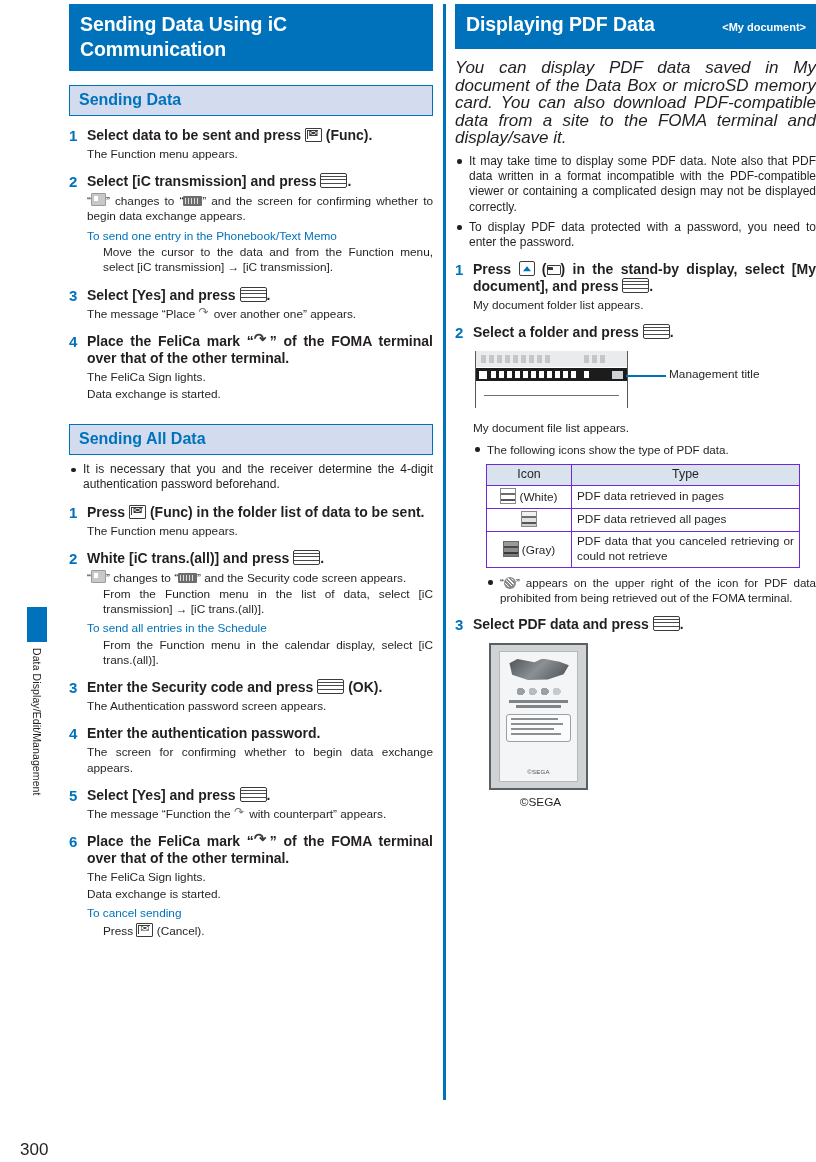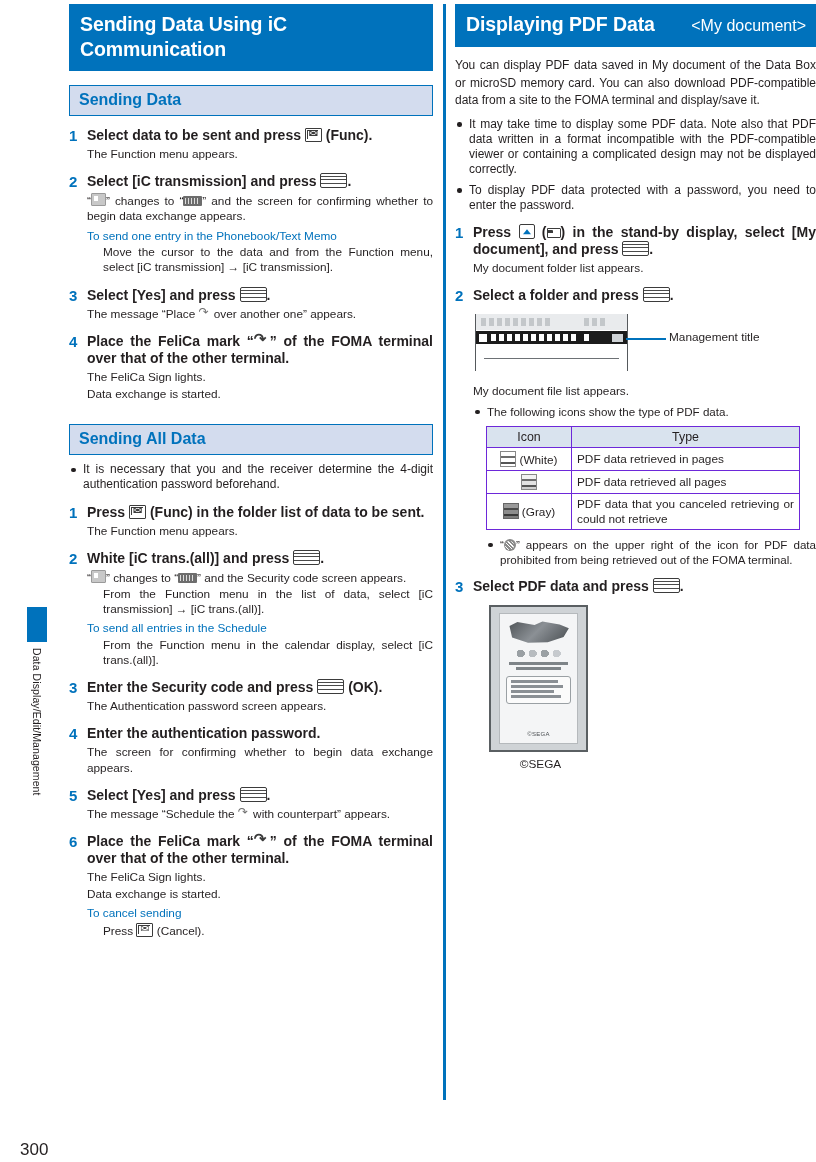--- a/index.html
+++ b/index.html
@@ -45,35 +45,36 @@
     background:#0072bc;color:#ffffff;
     font-size:19.5px;font-weight:bold;line-height:25px;
     padding:8px 11px 9px 11px;
     letter-spacing:-.1px;
   }
   .chapter-banner.right{
     display:flex;align-items:baseline;justify-content:space-between;
     padding:8px 10px 9px 11px;
   }
   .chapter-banner .sub{
-    font-size:16px;font-weight:normal;letter-spacing:0;white-space:nowrap;
+    font-size:11px;font-weight:bold;letter-spacing:0;white-space:nowrap;
   }
 
   
   .section-bar{
     margin-top:14px;
     background:#d3dcee;border:1.5px solid #0072bc;
     color:#0072bc;font-size:16px;font-weight:bold;
     padding:5px 9px 6px 9px;
   }
 
   
   .intro{
-    font-size:12px;line-height:17.6px;text-align:justify;
+    font-size:17px;line-height:17.6px;text-align:justify;
     margin:10px 0 0 0;
+    font-style:italic;
   }
 
   
   ul.bul{list-style:none;margin:7px 0 0 0;padding:0;}
   ul.bul li{
     position:relative;padding-left:14px;margin-bottom:5px;
     font-size:12px;line-height:15.2px;text-align:justify;
   }
   ul.bul li:before{
     content:"";position:absolute;left:2px;top:5.5px;
@@ -336,21 +337,21 @@
     <div class="step">
       <div class="n">4</div>
       <div class="t">Enter the authentication password.</div>
     </div>
     <div class="step-body">The screen for confirming whether to begin data exchange appears.</div>
 
     <div class="step">
       <div class="n">5</div>
       <div class="t"><span>Select [Yes] and press </span><span class="k k-sel"></span><span>.</span></div>
     </div>
-    <div class="step-body"><span>The message “Schedule the </span><span class="k k-felica-sm"></span><span> with counterpart” appears.</span></div>
+    <div class="step-body"><span>The message “Function the </span><span class="k k-felica-sm"></span><span> with counterpart” appears.</span></div>
 
     <div class="step">
       <div class="n">6</div>
       <div class="t"><span>Place the FeliCa mark “</span><span class="k k-felica"></span><span>” of the FOMA terminal over that of the other terminal.</span></div>
     </div>
     <div class="step-body">The FeliCa Sign lights.</div>
     <div class="step-body tight">Data exchange is started.</div>
     <div class="subhead">To cancel sending</div>
     <div class="subbody"><span>Press </span><span class="k k-mail"></span><span> (Cancel).</span></div>
 

